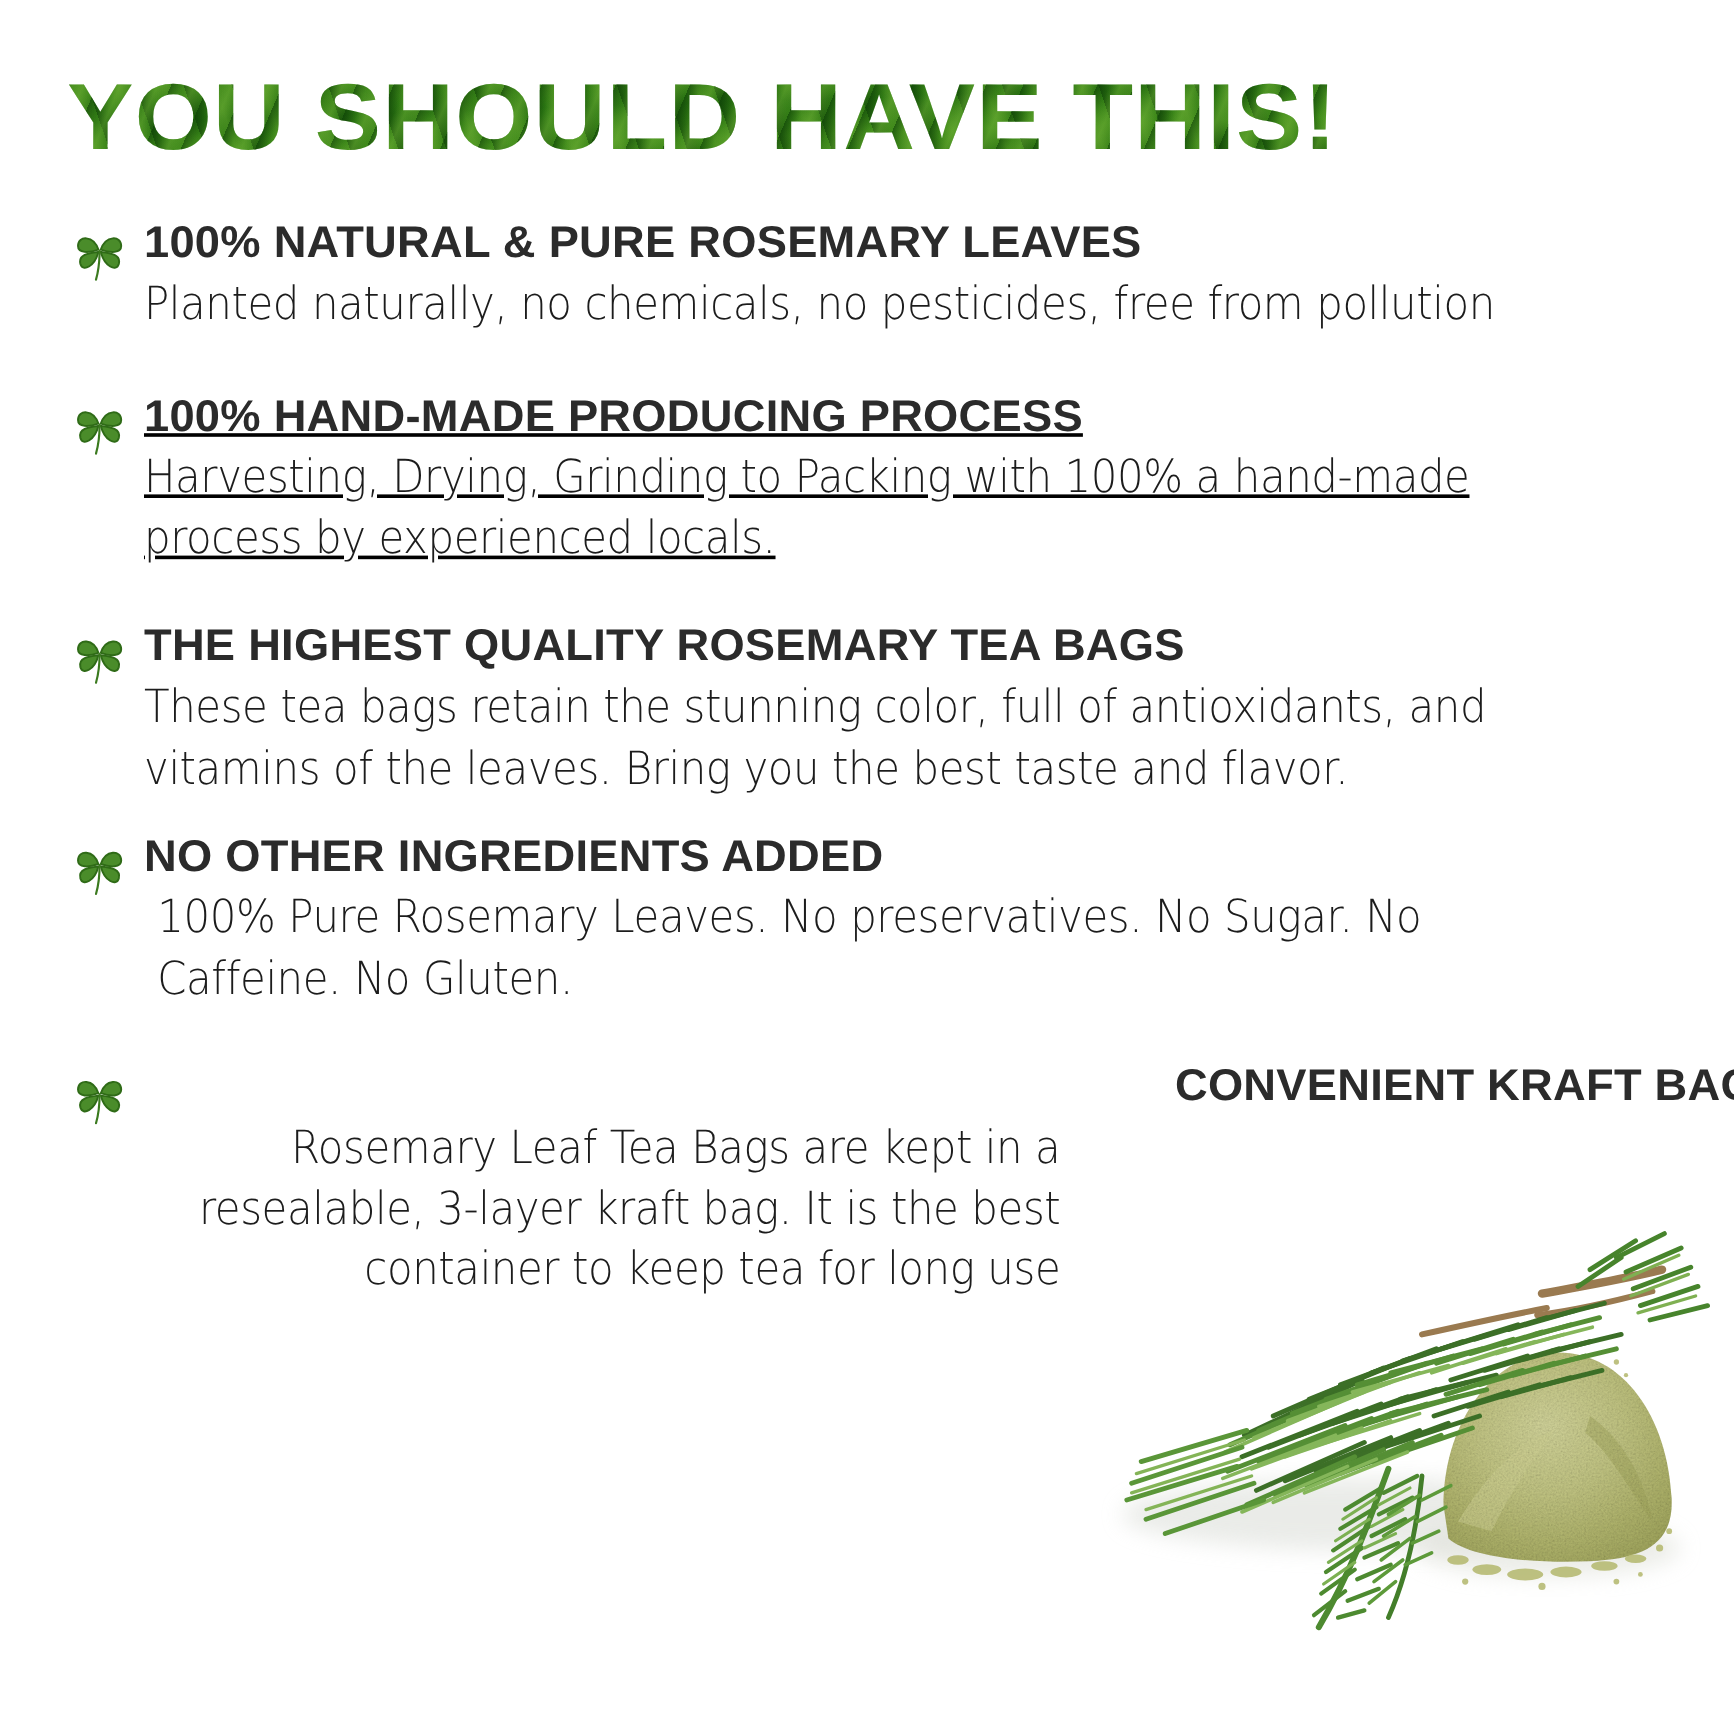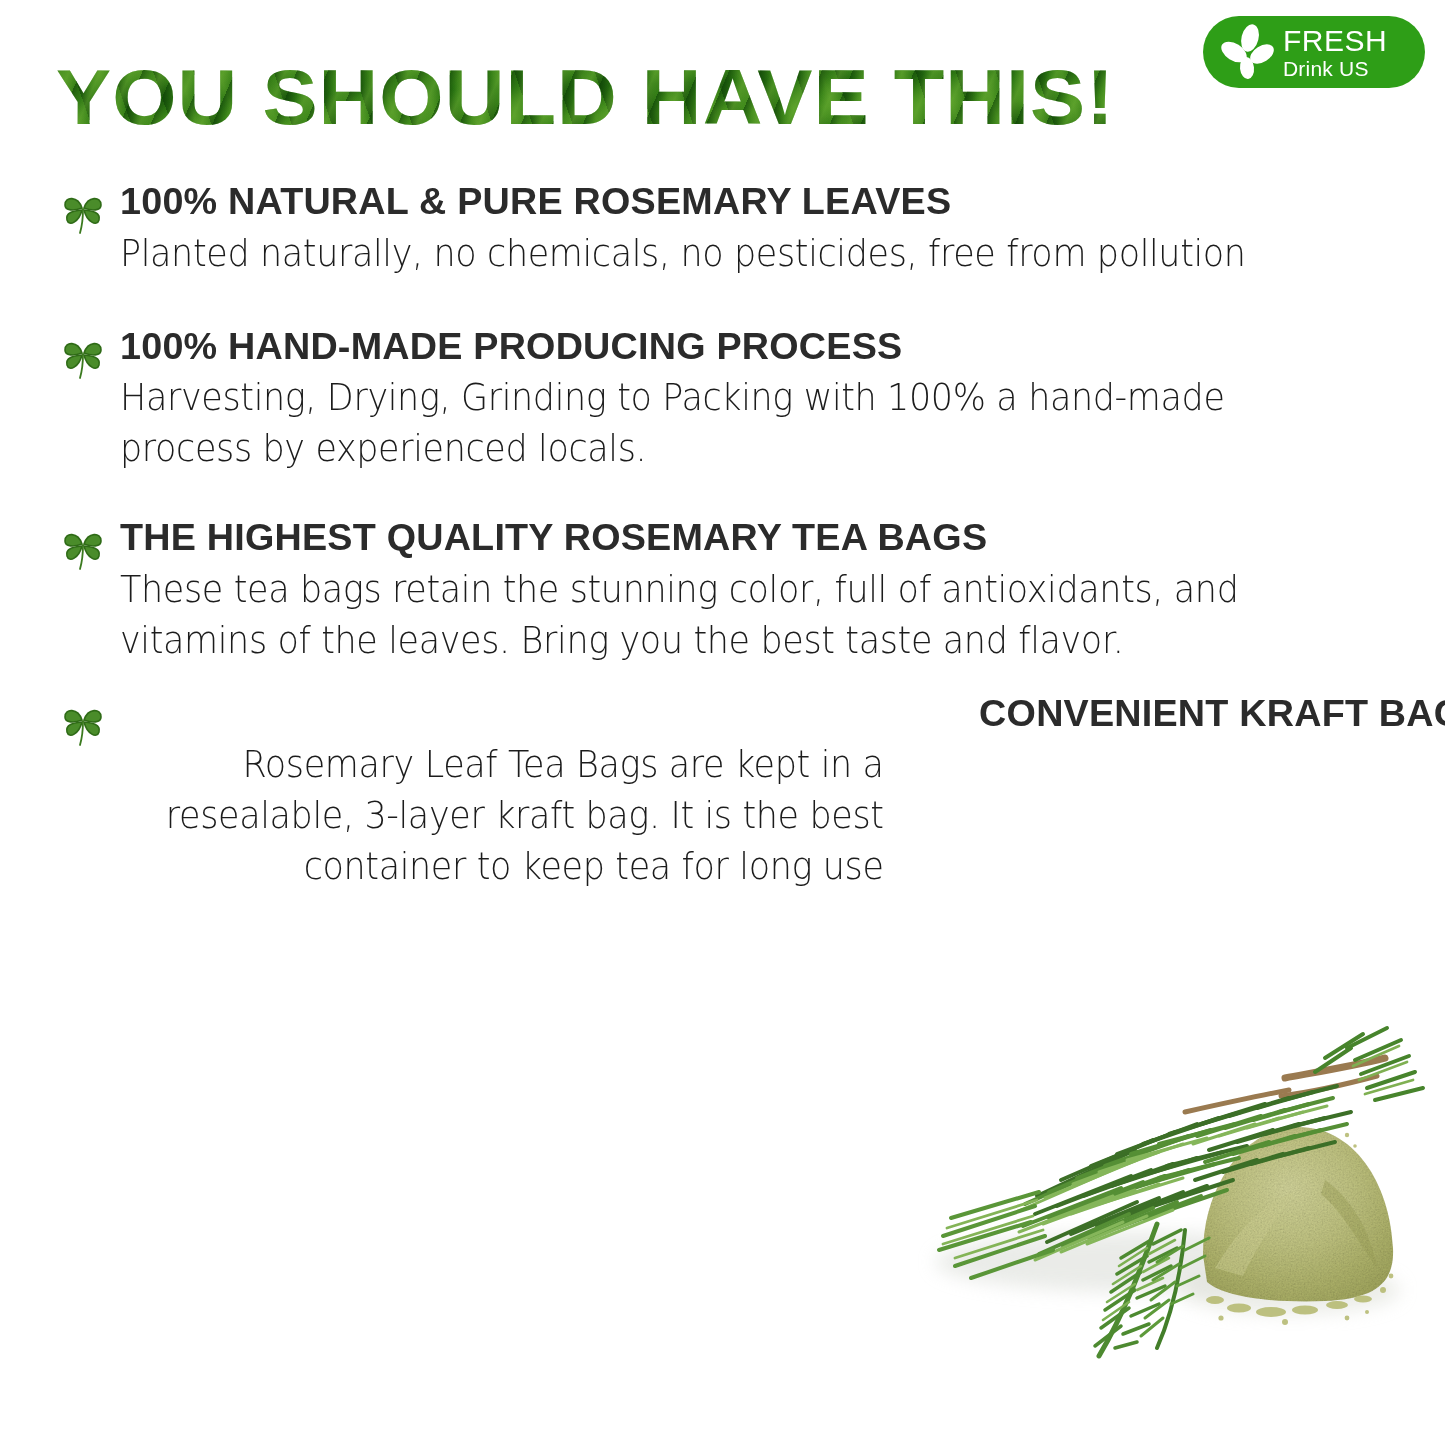--- a/index.html
+++ b/index.html
@@ -132,57 +132,41 @@
     letter-spacing: -0.4px;
     transform: scaleX(0.92);
     transform-origin: left center;
     max-width: 1380px;
   }
   .feature-body.indented { padding-left: 12px; }
   .feature-body.narrow   { max-width: 830px; }
 
   
   .feature-item.f1 { margin-bottom: 46px; }
-  .feature-item.f2 { margin-bottom: 42px; }
+  .feature-item.f2 { margin-bottom: 42px; text-decoration: underline; }
   .feature-item.f3 { }
   .feature-item.f4 { margin-bottom: 42px; }
   .feature-item.f5 { margin-bottom: 0; text-align: right; }
 
   
   .product-photo {
     position: absolute;
     left: 885px;
     top: 1000px;
     width: 560px;
     height: 420px;
     overflow: hidden;
   }
   .product-photo svg { display: block; width: 100%; height: 100%; }
 </style>
 </head>
 <body>
 
 <div class="page">
 
-  <div class="brand-logo">
-    <span class="brand-leaf-mark">
-      <svg viewBox="0 0 62 62" xmlns="http://www.w3.org/2000/svg" aria-hidden="true">
-        <g fill="#ffffff">
-          <ellipse cx="33" cy="17" rx="8.5" ry="14" transform="rotate(14 33 17)"></ellipse>
-          <ellipse cx="17" cy="31" rx="8.5" ry="14" transform="rotate(-58 17 31)"></ellipse>
-          <ellipse cx="45" cy="33" rx="8" ry="13" transform="rotate(58 45 33)"></ellipse>
-          <ellipse cx="30" cy="47" rx="7" ry="11" transform="rotate(-6 30 47)"></ellipse>
-        </g>
-      </svg>
-    </span>
-    <span class="brand-wordmark">
-      <span class="brand-name-primary">FRESH</span>
-      <span class="brand-name-secondary">Drink US</span>
-    </span>
-  </div>
 
   <h1 class="headline">YOU SHOULD HAVE THIS!</h1>
 
   <div class="feature-list">
 
     <div class="feature-item f1">
       <span class="clover-icon">
         <svg viewBox="0 0 50 50" xmlns="http://www.w3.org/2000/svg" aria-hidden="true">
           <g fill="#4a8c2a" stroke="#2f6b17" stroke-width="1.6">
             <path d="M24 22 C20 10, 7 10, 7 19 C7 25, 16 25, 24 22 Z"></path>
@@ -222,20 +206,35 @@
             <path d="M24 24 C16 25, 7 26, 9 34 C11 41, 21 36, 24 24 Z"></path>
             <path d="M26 24 C34 25, 43 26, 41 34 C39 41, 29 36, 26 24 Z"></path>
           </g>
           <path d="M25 23 C25 32, 24 40, 22 47" stroke="#3b7a1f" stroke-width="1.8" fill="none" stroke-linecap="round"></path>
         </svg>
       </span>
       <div class="feature-heading">THE HIGHEST QUALITY ROSEMARY TEA BAGS</div>
       <div class="feature-body">These tea bags retain the stunning color, full of antioxidants, and vitamins of the leaves. Bring you the best taste and flavor.</div>
     </div>
 
+    <div class="feature-item f4">
+      <span class="clover-icon">
+        <svg viewBox="0 0 50 50" xmlns="http://www.w3.org/2000/svg" aria-hidden="true">
+          <g fill="#4a8c2a" stroke="#2f6b17" stroke-width="1.6">
+            <path d="M24 22 C20 10, 7 10, 7 19 C7 25, 16 25, 24 22 Z"></path>
+            <path d="M26 22 C30 10, 43 10, 43 19 C43 25, 34 25, 26 22 Z"></path>
+            <path d="M24 24 C16 25, 7 26, 9 34 C11 41, 21 36, 24 24 Z"></path>
+            <path d="M26 24 C34 25, 43 26, 41 34 C39 41, 29 36, 26 24 Z"></path>
+          </g>
+          <path d="M25 23 C25 32, 24 40, 22 47" stroke="#3b7a1f" stroke-width="1.8" fill="none" stroke-linecap="round"></path>
+        </svg>
+      </span>
+      <div class="feature-heading">NO OTHER INGREDIENTS ADDED</div>
+      <div class="feature-body indented">100% Pure Rosemary Leaves. No preservatives. No Sugar. No Caffeine. No Gluten.</div>
+    </div>
 
     <div class="feature-item f5">
       <span class="clover-icon">
         <svg viewBox="0 0 50 50" xmlns="http://www.w3.org/2000/svg" aria-hidden="true">
           <g fill="#4a8c2a" stroke="#2f6b17" stroke-width="1.6">
             <path d="M24 22 C20 10, 7 10, 7 19 C7 25, 16 25, 24 22 Z"></path>
             <path d="M26 22 C30 10, 43 10, 43 19 C43 25, 34 25, 26 22 Z"></path>
             <path d="M24 24 C16 25, 7 26, 9 34 C11 41, 21 36, 24 24 Z"></path>
             <path d="M26 24 C34 25, 43 26, 41 34 C39 41, 29 36, 26 24 Z"></path>
           </g>

